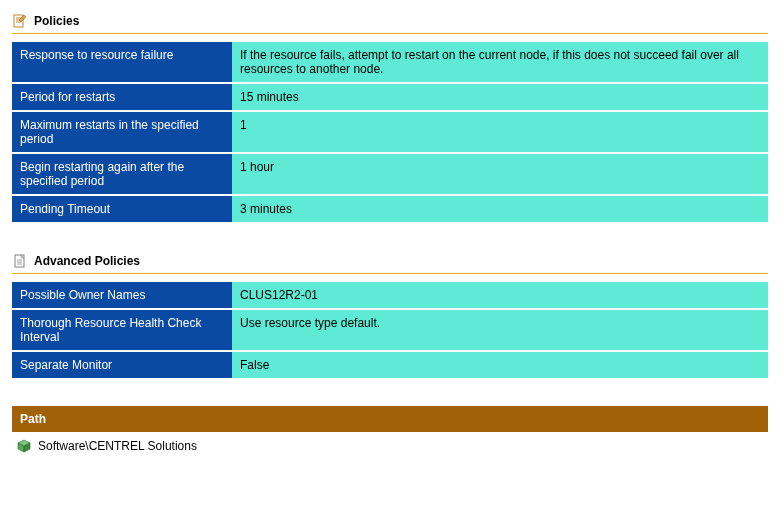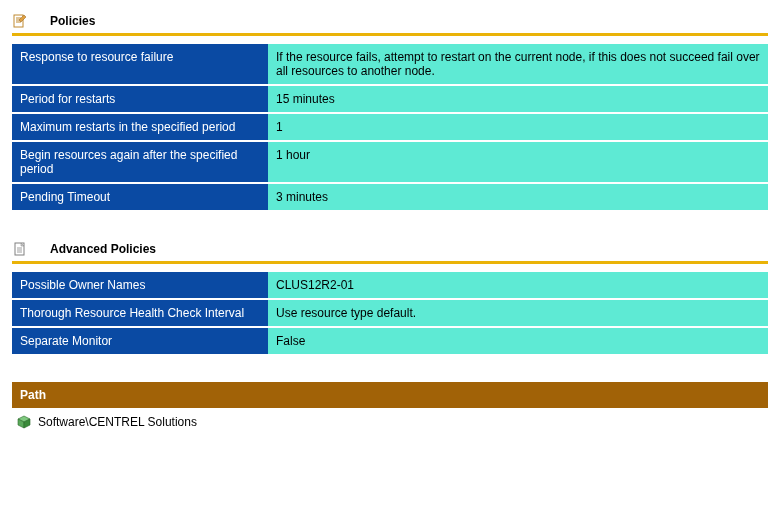--- a/index.html
+++ b/index.html
@@ -11,23 +11,23 @@
     color: #000;
     background: #fff;
     width: 780px;
   }
   .section {
     margin-bottom: 26px;
   }
   .section-header {
     display: flex;
     align-items: center;
-    gap: 22px;
+    gap: 6px;
     padding: 3px 0 4px 0;
-    border-bottom: 3px solid #eab308;
+    border-bottom: 1px solid #eab308;
     margin-bottom: 6px;
   }
   .section-header .title {
     font-weight: bold;
     font-size: 12px;
   }
   .section-header .icon {
     width: 16px;
     height: 16px;
     display: inline-flex;
@@ -40,21 +40,21 @@
     border-spacing: 0 2px;
   }
   table.kv td {
     vertical-align: top;
     padding: 6px 8px;
     font-size: 12px;
   }
   table.kv td.key {
     background: #0a4aa3;
     color: #fff;
-    width: 256px;
+    width: 220px;
   }
   table.kv td.val {
     background: #5eead4;
     color: #000;
   }
   .header-bar {
     background: #a16207;
     color: #fff;
     font-weight: bold;
     padding: 6px 8px;
@@ -101,21 +101,21 @@
     </tr>
     <tr>
       <td class="key">Period for restarts</td>
       <td class="val">15 minutes</td>
     </tr>
     <tr>
       <td class="key">Maximum restarts in the specified period</td>
       <td class="val">1</td>
     </tr>
     <tr>
-      <td class="key">Begin resources again after the specified period</td>
+      <td class="key">Begin restarting again after the specified period</td>
       <td class="val">1 hour</td>
     </tr>
     <tr>
       <td class="key">Pending Timeout</td>
       <td class="val">3 minutes</td>
     </tr>
   </tbody>
     </table>
 </div>
 

